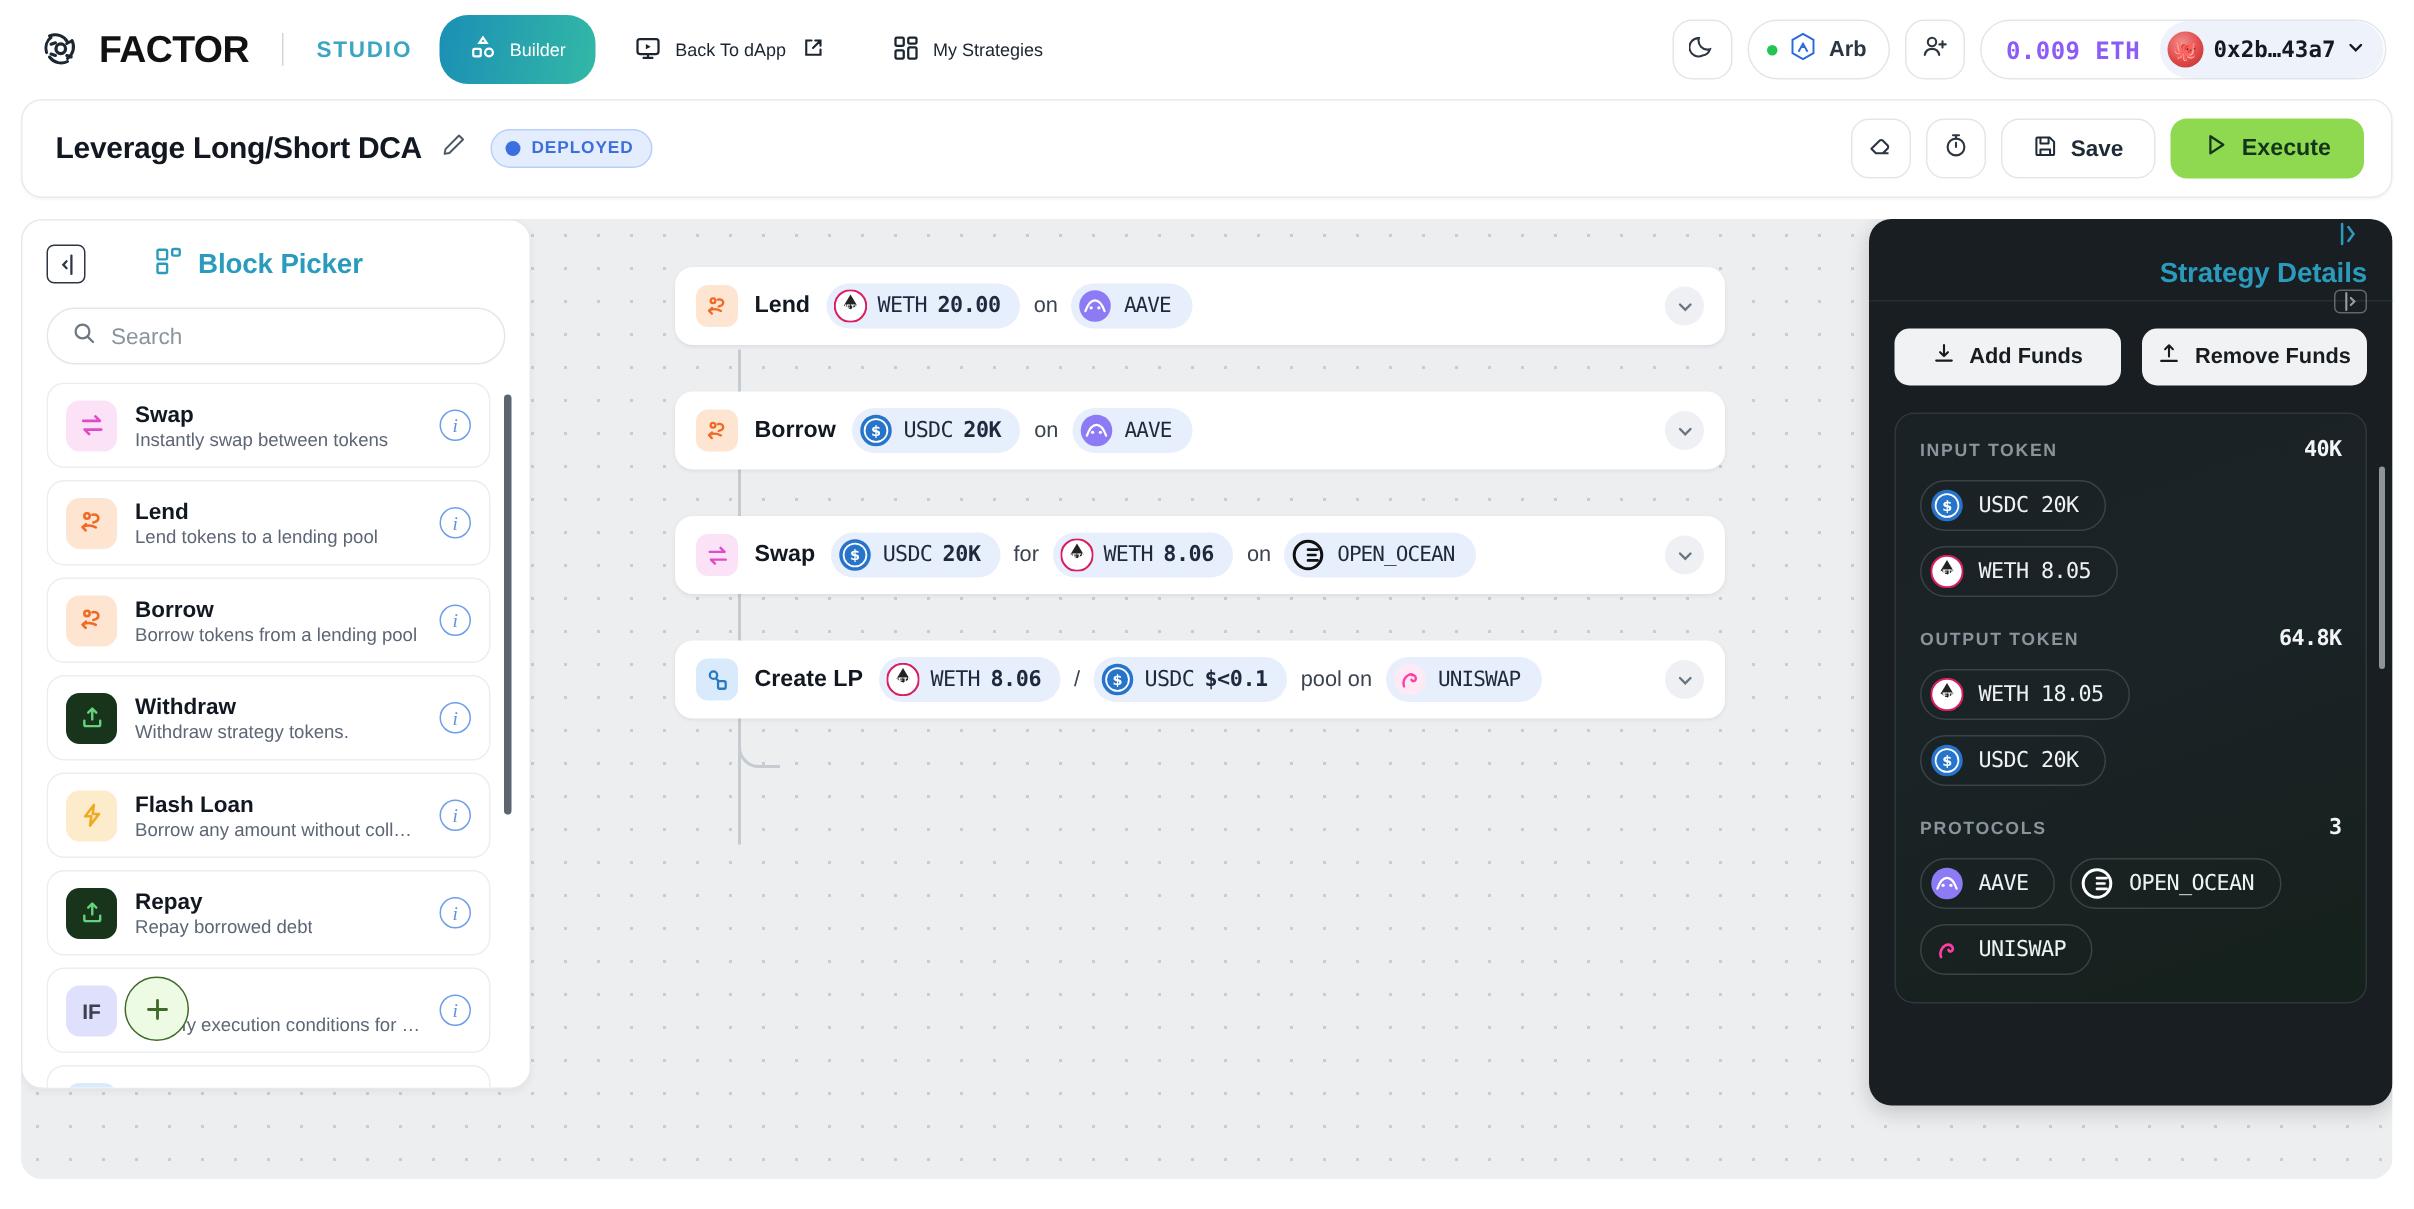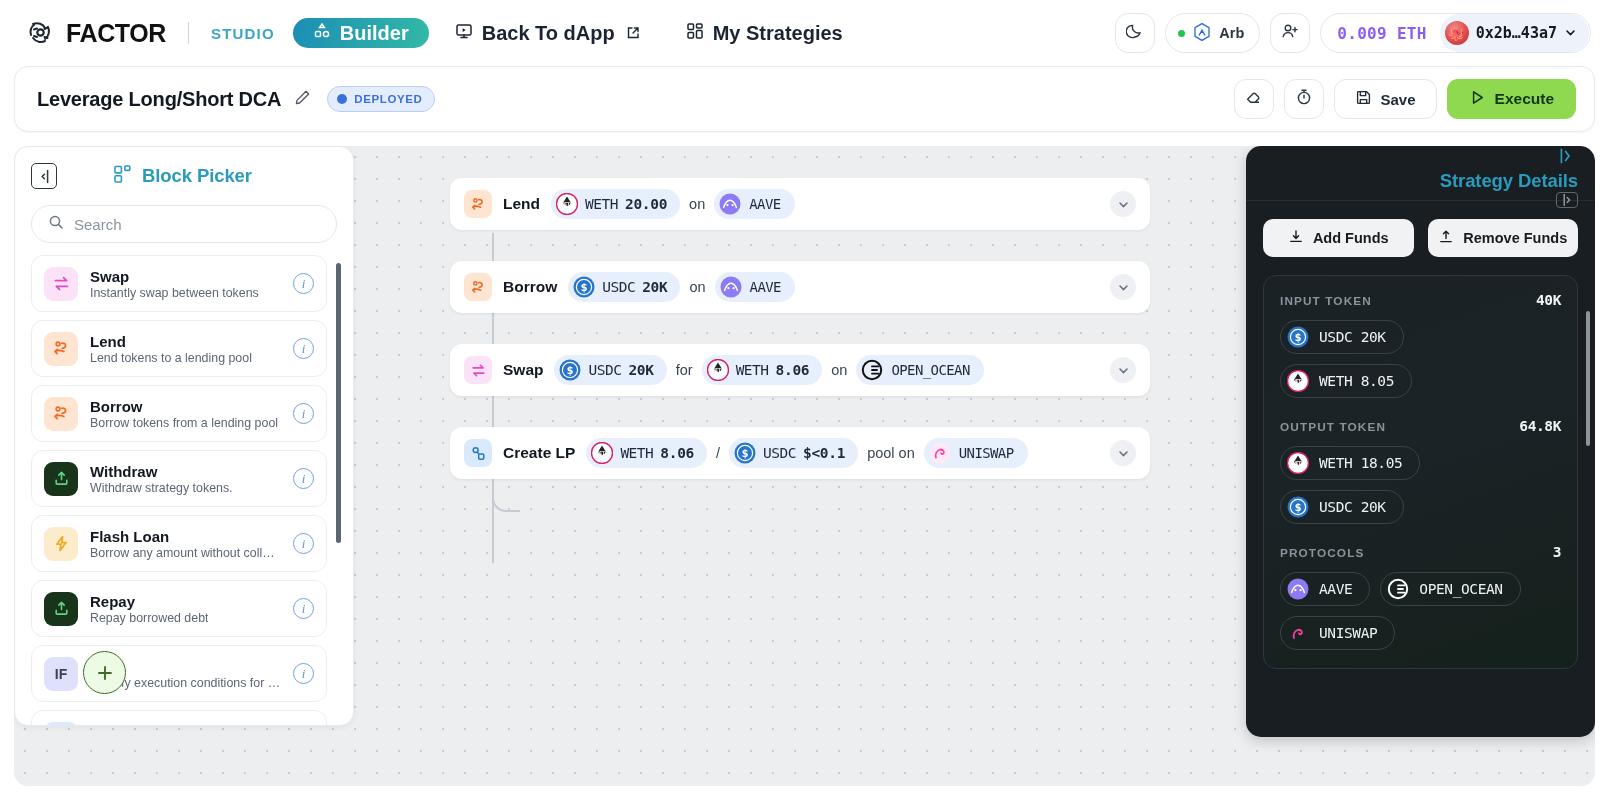--- a/index.html
+++ b/index.html
@@ -21,22 +21,22 @@
   }
   .brand { display: flex; align-items: center; gap: 10px; }
   .brand-logo { width: 30px; height: 30px; }
   .brand-word { font-size: 25px; font-weight: 800; letter-spacing: -0.4px; color: #121212; }
   .brand-div { width: 1px; height: 22px; background: #cfd6dd; margin: 0 12px 0 12px; }
   .brand-studio { font-size: 15px; font-weight: 600; letter-spacing: 1.2px; color: #3aa6c4; }
 
   .nav-items { display: flex; align-items: center; gap: 6px; margin-left: 18px; }
   .nav-pill {
     display: flex; align-items: center; gap: 9px;
-    height: 30px; padding: 0 20px; border-radius: 19px;
-    font-size: 20px; font-weight: 700; color: #1b2430;
+    height: 46px; padding: 0 20px; border-radius: 19px;
+    font-size: 12px; font-weight: 400; color: #1b2430;
     background: transparent; cursor: pointer; white-space: nowrap;
   }
   .nav-pill.active {
     background: linear-gradient(100deg, #1b8fb5 0%, #33b8a6 100%);
     color: #fff;
   }
   .nav-ext { margin-left: 2px; }
 
   .nav-right { margin-left: auto; display: flex; align-items: center; gap: 10px; }
   .icon-btn {
@@ -114,21 +114,21 @@
     background-size: 22px 22px;
   }
 
   
   .picker {
     position: absolute; left: 0; top: 0; width: 340px; height: 580px;
     background: #fff; border: 1px solid #e6e9ed; border-radius: 14px;
     box-shadow: 0 2px 6px rgba(16,24,40,.05);
     overflow: hidden;
   }
-  .picker-head { display: flex; align-items: center; padding: 16px 16px 0 16px; gap: 18px; }
+  .picker-head { display: flex; align-items: center; padding: 16px 16px 0 16px; gap: 8px; }
   .collapse-btn {
     width: 26px; height: 26px; border: 1.6px solid #2d3642; border-radius: 5px;
     display: flex; align-items: center; justify-content: center; cursor: pointer;
   }
   .picker-title-wrap { display: flex; align-items: center; gap: 9px; margin-left: 38px; }
   .picker-title { font-size: 18.5px; font-weight: 800; color: #2a9bbd; letter-spacing: -0.1px; }
   .search-wrap {
     margin: 16px 16px 0 16px; height: 38px; border: 1px solid #e3e7ec; border-radius: 19px;
     display: flex; align-items: center; gap: 10px; padding: 0 16px;
   }

